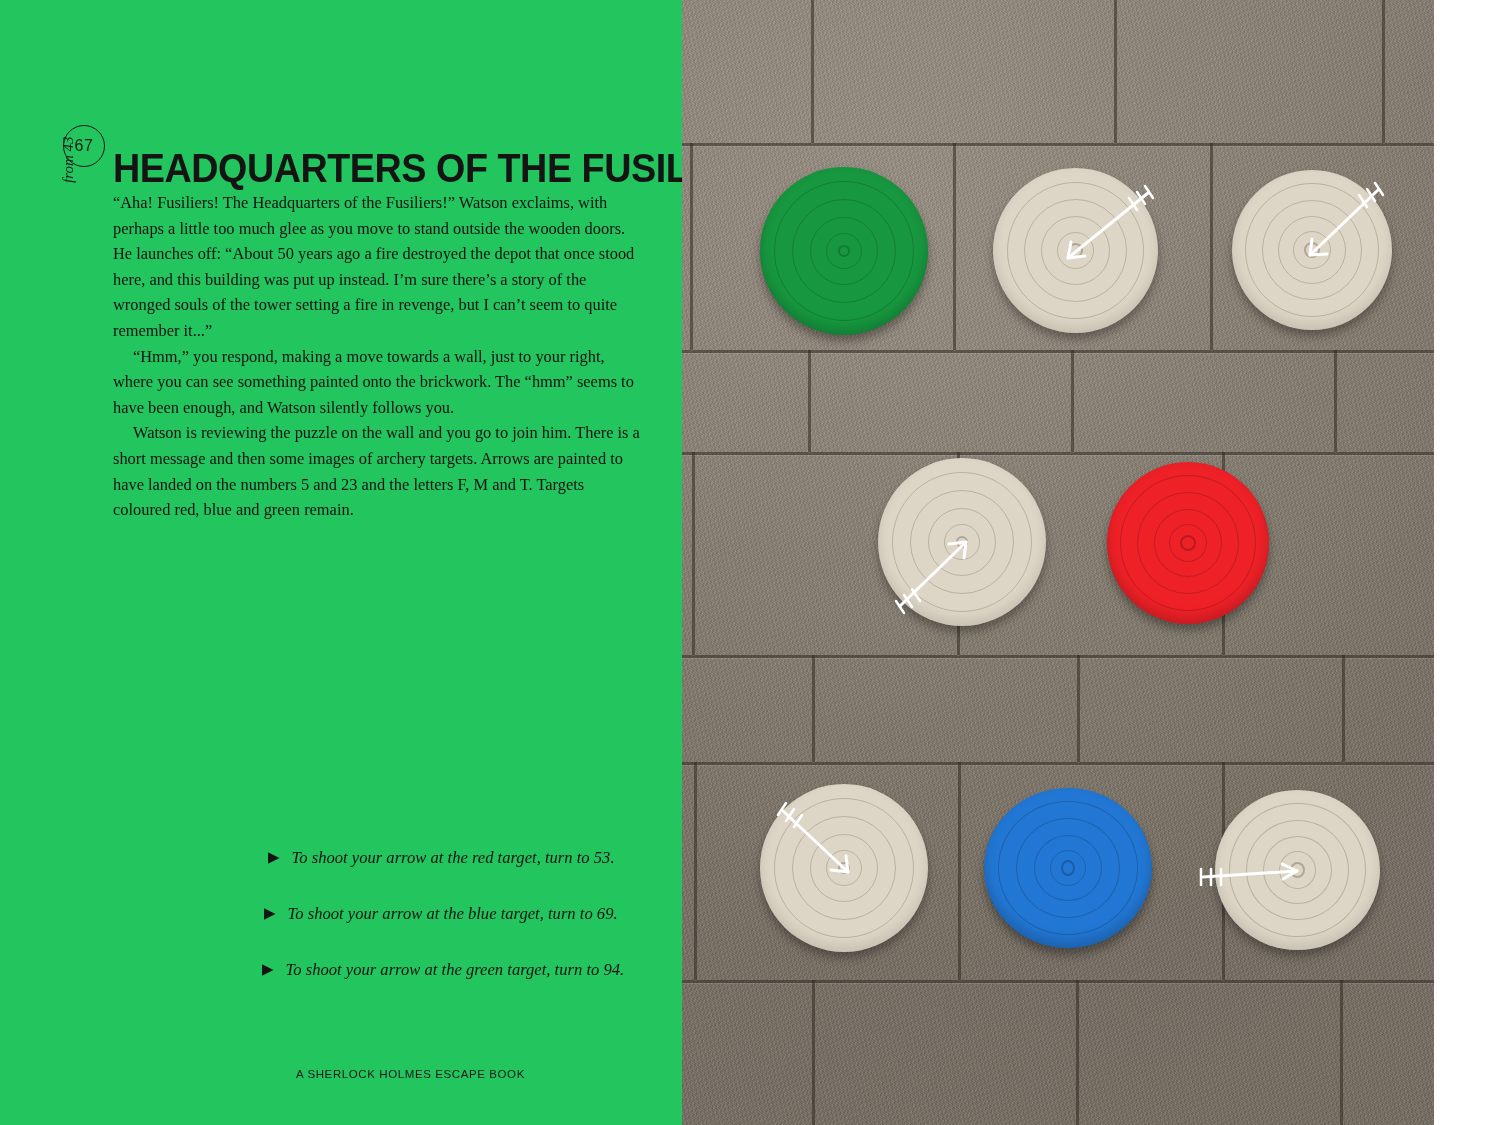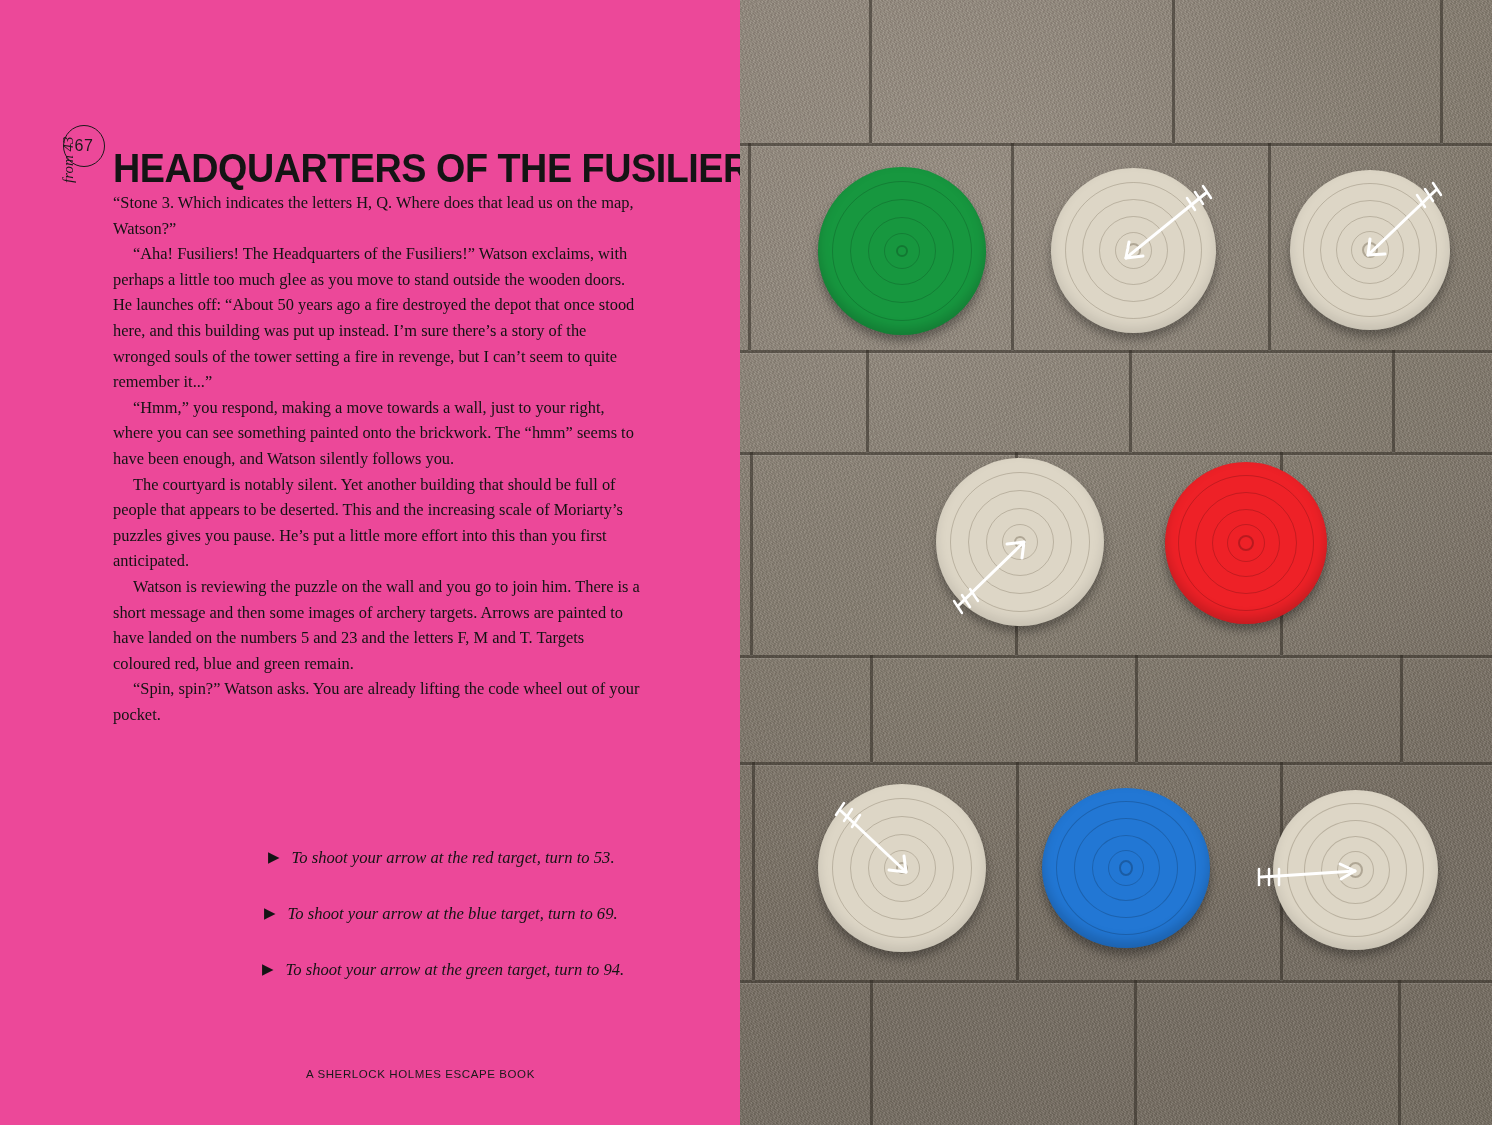--- a/index.html
+++ b/index.html
@@ -16,23 +16,23 @@
   .spread {
     position: relative;
     width: 1500px;
     height: 1125px;
     display: flex;
   }
 
   
   .page-left {
     position: relative;
-    width: 740px;
+    width: 682px;
     height: 1125px;
-    background: #ec4899;
+    background: #22c55e;
     box-sizing: border-box;
   }
 
   .chapter-number {
     position: absolute;
     left: 63px;
     top: 125px;
     width: 40px;
     height: 40px;
     border-radius: 50%;
@@ -114,21 +114,21 @@
     font-size: 15px;
     line-height: 1.2;
     color: #141414;
   }
   .choice:nth-child(1) { margin-left: 6px; }
   .choice:nth-child(2) { margin-left: 2px; }
   .choice:nth-child(3) { margin-left: 0px; }
 
   .footer-line {
     position: absolute;
-    left: 306px;
+    left: 296px;
     bottom: 45px;
     font-family: "Liberation Sans", sans-serif;
     font-size: 11.5px;
     letter-spacing: 0.6px;
     color: #1a1a1a;
   }
 
   
   .page-right {
     position: relative;
@@ -184,26 +184,23 @@
 
     <div class="chapter-number">
       <span>67</span>
     </div>
 
     <div class="from-ref">from 43</div>
 
     <h1 class="page-title">HEADQUARTERS OF THE FUSILIERS</h1>
 
     <div class="body-copy">
-      <p>“Stone 3. Which indicates the letters H, Q. Where does that lead us on the map, Watson?”</p>
       <p>“Aha! Fusiliers! The Headquarters of the Fusiliers!” Watson exclaims, with perhaps a little too much glee as you move to stand outside the wooden doors. He launches off: “About 50 years ago a fire destroyed the depot that once stood here, and this building was put up instead. I’m sure there’s a story of the wronged souls of the tower setting a fire in revenge, but I can’t seem to quite remember it...”</p>
       <p>“Hmm,” you respond, making a move towards a wall, just to your right, where you can see something painted onto the brickwork. The “hmm” seems to have been enough, and Watson silently follows you.</p>
-      <p>The courtyard is notably silent. Yet another building that should be full of people that appears to be deserted. This and the increasing scale of Moriarty’s puzzles gives you pause. He’s put a little more effort into this than you first anticipated.</p>
       <p>Watson is reviewing the puzzle on the wall and you go to join him. There is a short message and then some images of archery targets. Arrows are painted to have landed on the numbers 5 and 23 and the letters F, M and T. Targets coloured red, blue and green remain.</p>
-      <p>“Spin, spin?” Watson asks. You are already lifting the code wheel out of your pocket.</p>
     </div>
 
     <div class="choices">
       <div class="choice">
         <span class="arrow-glyph">▶</span>
         <span>To shoot your arrow at the red target, turn to 53.</span>
       </div>
       <div class="choice">
         <span class="arrow-glyph">▶</span>
         <span>To shoot your arrow at the blue target, turn to 69.</span>

